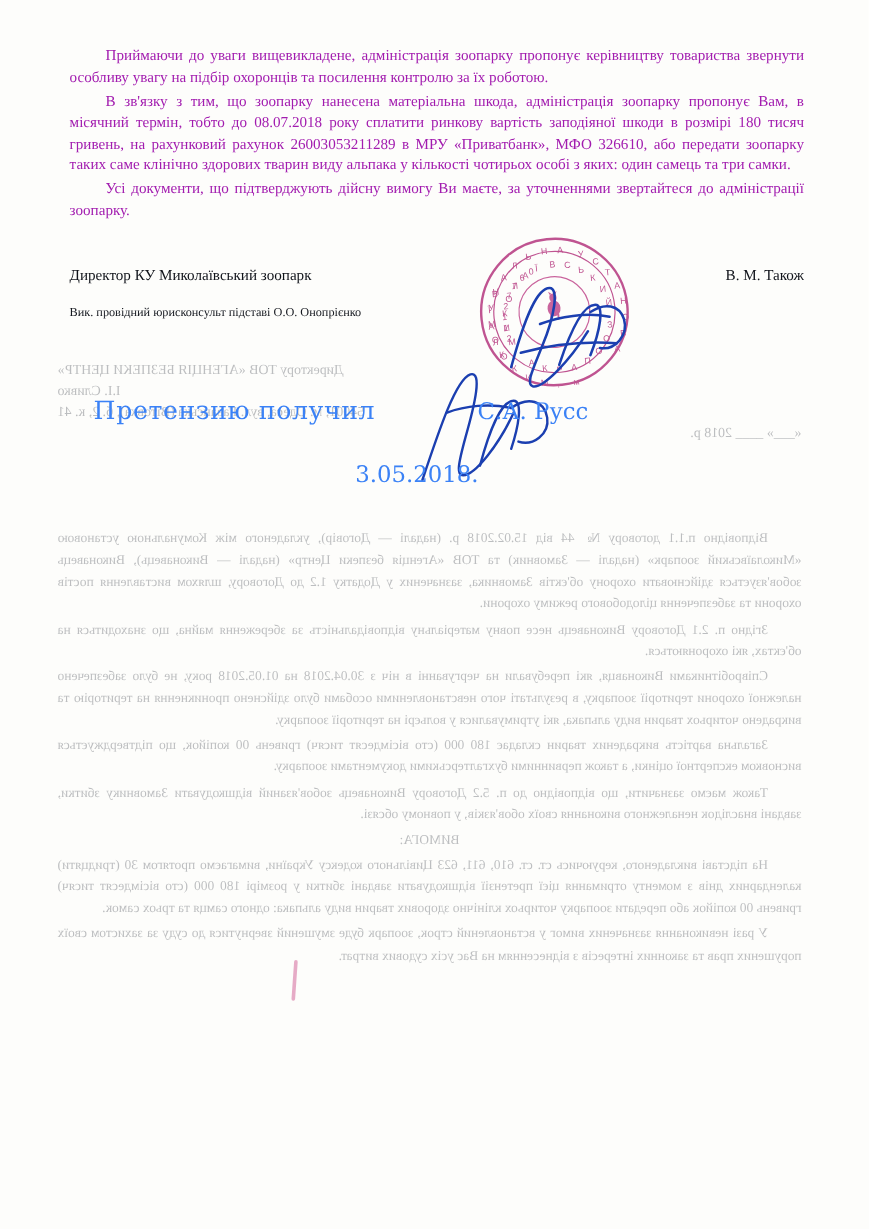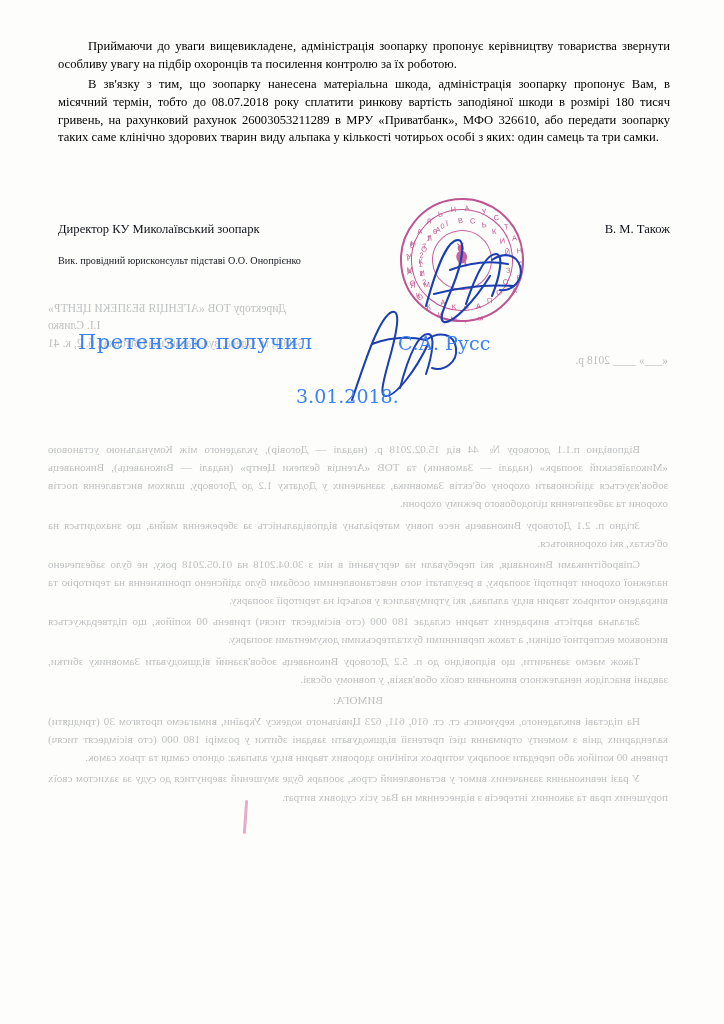--- a/index.html
+++ b/index.html
@@ -18,21 +18,21 @@
     overflow: hidden;
   }
   
   .doc-body {
     position: absolute;
     left: 58px;
     top: 38px;
     width: 612px;
     font-size: 12.6px;
     line-height: 1.42;
-    color: #000000;
+    color: #a21caf;
     text-align: justify;
   }
   .para {
     margin: 0 0 2px 0;
     text-indent: 30px;
   }
   .sig-block {
     position: absolute;
     left: 58px;
     top: 222px;
@@ -199,20 +199,21 @@
       <p class="st-p">Також маємо зазначити, що відповідно до п. 5.2 Договору Виконавець зобов'язаний відшкодувати Замовнику збитки, завдані внаслідок неналежного виконання своїх обов'язків, у повному обсязі.</p>
       <p class="st-p st-center">ВИМОГА:</p>
       <p class="st-p">На підставі викладеного, керуючись ст. ст. 610, 611, 623 Цивільного кодексу України, вимагаємо протягом 30 (тридцяти) календарних днів з моменту отримання цієї претензії відшкодувати завдані збитки у розмірі 180 000 (сто вісімдесят тисяч) гривень 00 копійок або передати зоопарку чотирьох клінічно здорових тварин виду альпака: одного самця та трьох самок.</p>
       <p class="st-p">У разі невиконання зазначених вимог у встановлений строк, зоопарк буде змушений звернутися до суду за захистом своїх порушених прав та законних інтересів з віднесенням на Вас усіх судових витрат.</p>
     </div>
   </div>
 
   <div class="doc-body">
     <p class="para">Приймаючи до уваги вищевикладене, адміністрація зоопарку пропонує керівництву товариства звернути особливу увагу на підбір охоронців та посилення контролю за їх роботою.</p>
     <p class="para">В зв'язку з тим, що зоопарку нанесена матеріальна шкода, адміністрація зоопарку пропонує Вам, в місячний термін, тобто до 08.07.2018 року сплатити ринкову вартість заподіяної шкоди в розмірі 180 тисяч гривень, на рахунковий рахунок 26003053211289 в МРУ «Приватбанк», МФО 326610, або передати зоопарку таких саме клінічно здорових тварин виду альпака у кількості чотирьох особі з яких: один самець та три самки.</p>
+    <p class="para">Усі документи, що підтверджують дійсну вимогу Ви маєте, за уточненнями звертайтеся до адміністрації зоопарку.</p>
   </div>
 
   <div class="sig-block">
     <div class="sig-row">
       <span class="sig-left">Директор КУ Миколаївський зоопарк</span>
       <span class="sig-right">В. М. Також</span>
     </div>
     <div class="sig-note">Вик. провідний юрисконсульт підставі О.О. Онопрієнко</div>
   </div>
 
@@ -305,17 +306,17 @@
     <g fill="none" stroke="#1b3fb0" stroke-width="2" stroke-linecap="round">
       <path d="M22 104 C 36 62, 50 20, 62 16 C 72 13, 66 40, 58 68 C 52 90, 50 100, 56 100 C 66 100, 86 74, 98 48"></path>
       <path d="M42 48 C 58 42, 78 40, 96 44"></path>
       <path d="M70 92 C 78 62, 88 38, 98 38 C 106 38, 102 60, 96 78"></path>
       <path d="M96 44 C 110 34, 124 38, 126 52 C 128 66, 114 76, 102 72"></path>
     </g>
   </svg>
 
   <div class="hand hand-line1">Претензию получил</div>
   <div class="hand hand-name">С.А. Русс</div>
-  <div class="hand hand-date">3.01.2018.</div>
+  <div class="hand hand-date">3.05.2018.</div>
 
   <div class="pink-mark"></div>
 
 </div>
 
 </body></html>

